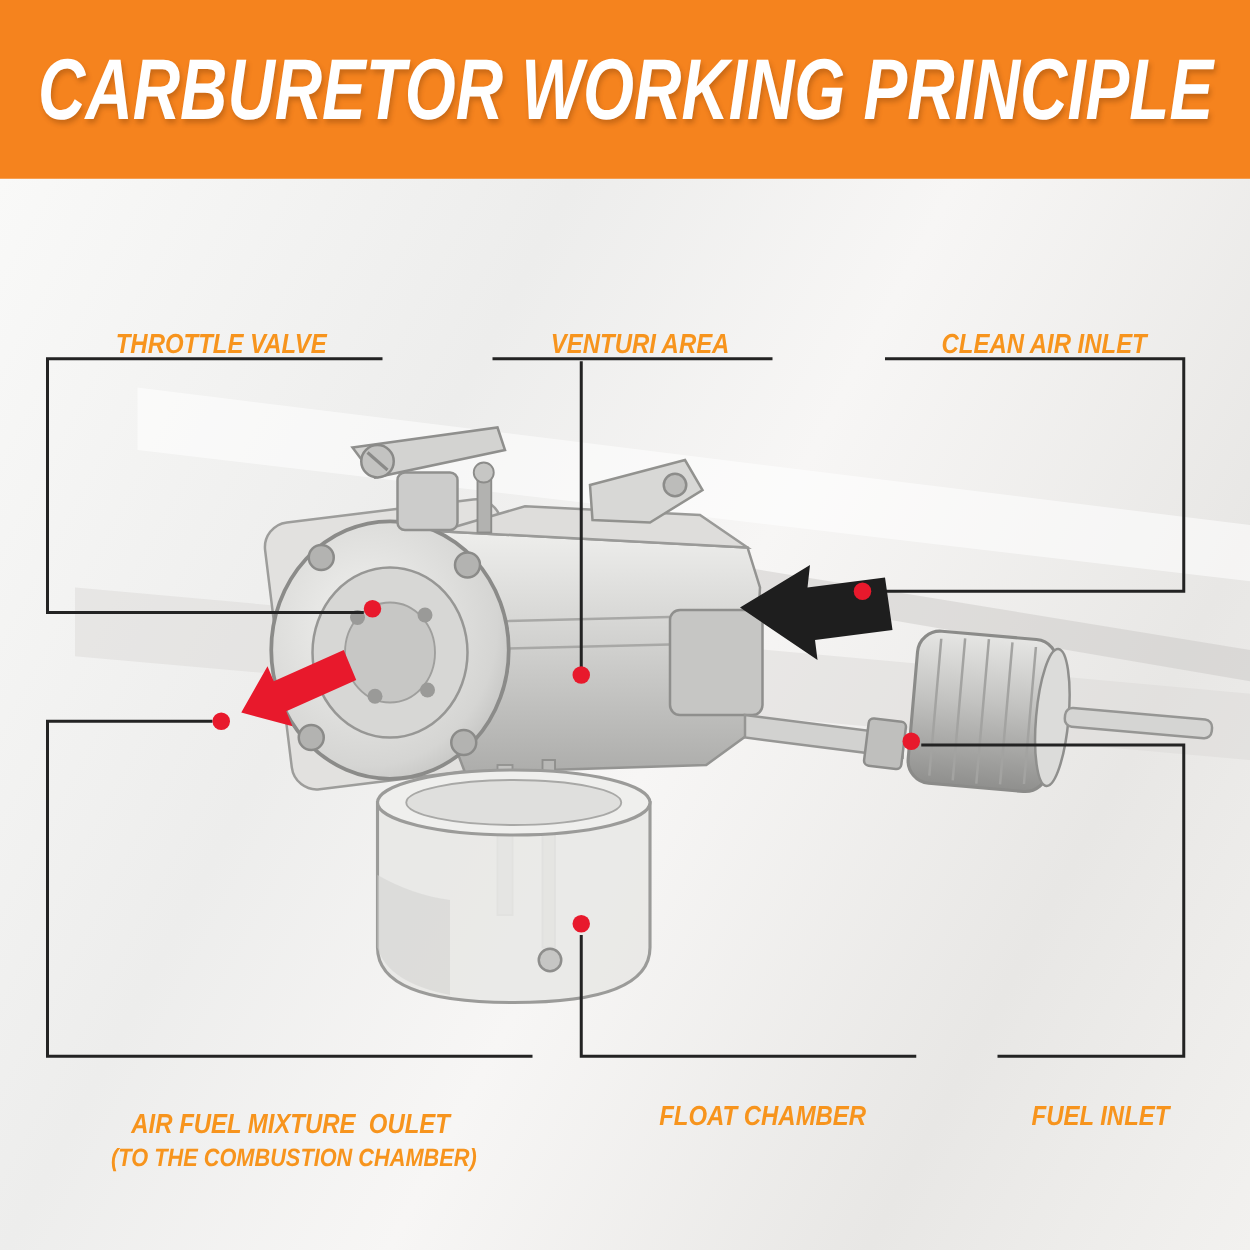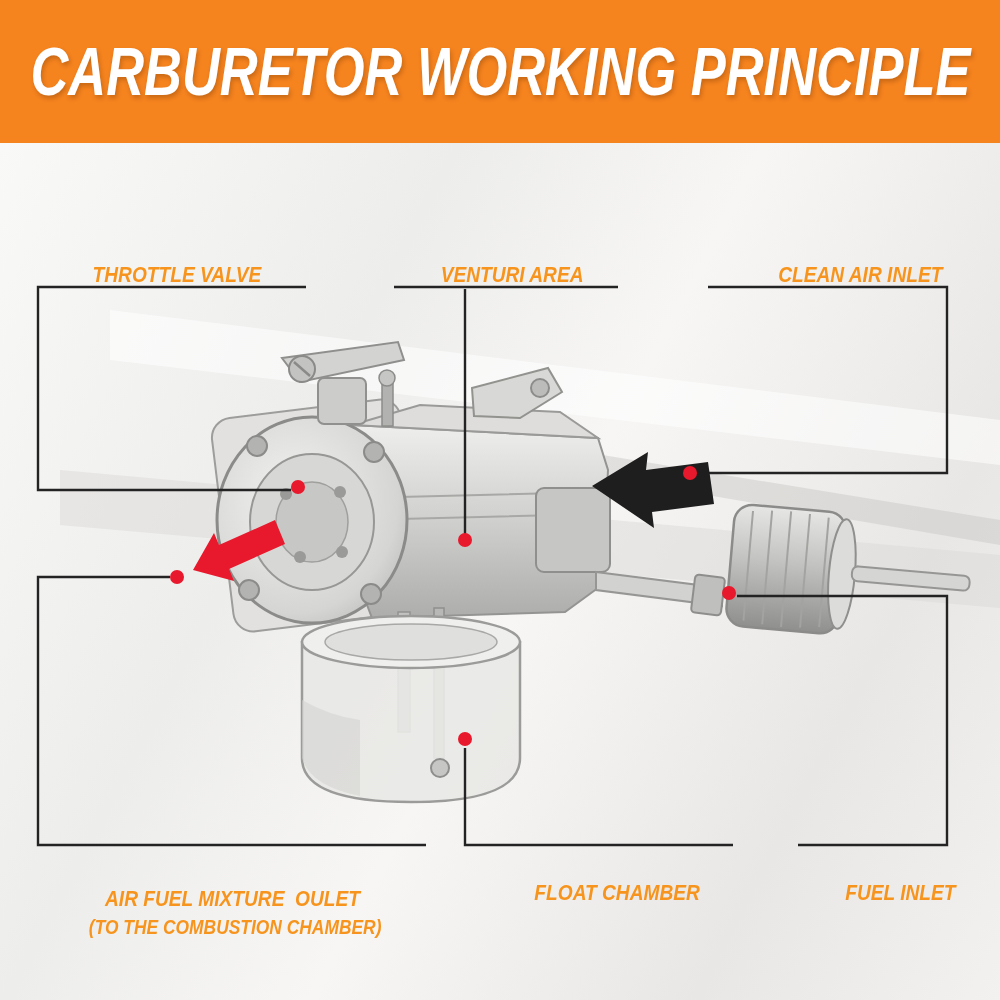--- a/index.html
+++ b/index.html
@@ -143,27 +143,27 @@
     <circle class="dot" cx="729" cy="593" r="7"></circle>
   </g>
 </svg>
 
 <div class="lbl fs31" style="left:35px;top:236px;width:272px;">
   <span class="inner">THROTTLE VALVE</span>
 </div>
 <div class="lbl fs31" style="left:393px;top:236px;width:226px;font-style:italic;">
   <span class="inner">VENTURI AREA</span>
 </div>
-<div class="lbl fs31" style="left:703px;top:236px;width:252px;text-align:right;">
+<div class="lbl fs31" style="left:703px;top:236px;width:252px;">
   <span class="inner">CLEAN AIR INLET</span>
 </div>
 <div class="lbl fs31" style="left:25px;top:860px;width:402px;">
   <span class="inner">AIR FUEL MIXTURE  OULET</span>
 </div>
 <div class="lbl fs21" style="left:25px;top:893px;width:410px;">
   <span class="inner">(TO THE COMBUSTION CHAMBER)</span>
 </div>
-<div class="lbl fs31" style="left:454px;top:854px;width:258px;text-align:right;">
+<div class="lbl fs31" style="left:475px;top:854px;width:258px;">
   <span class="inner">FLOAT CHAMBER</span>
 </div>
-<div class="lbl fs31" style="left:808px;top:854px;width:172px;font-style:italic;">
+<div class="lbl fs31" style="left:788px;top:854px;width:172px;font-style:italic;">
   <span class="inner">FUEL INLET</span>
 </div>
 
 </body></html>

